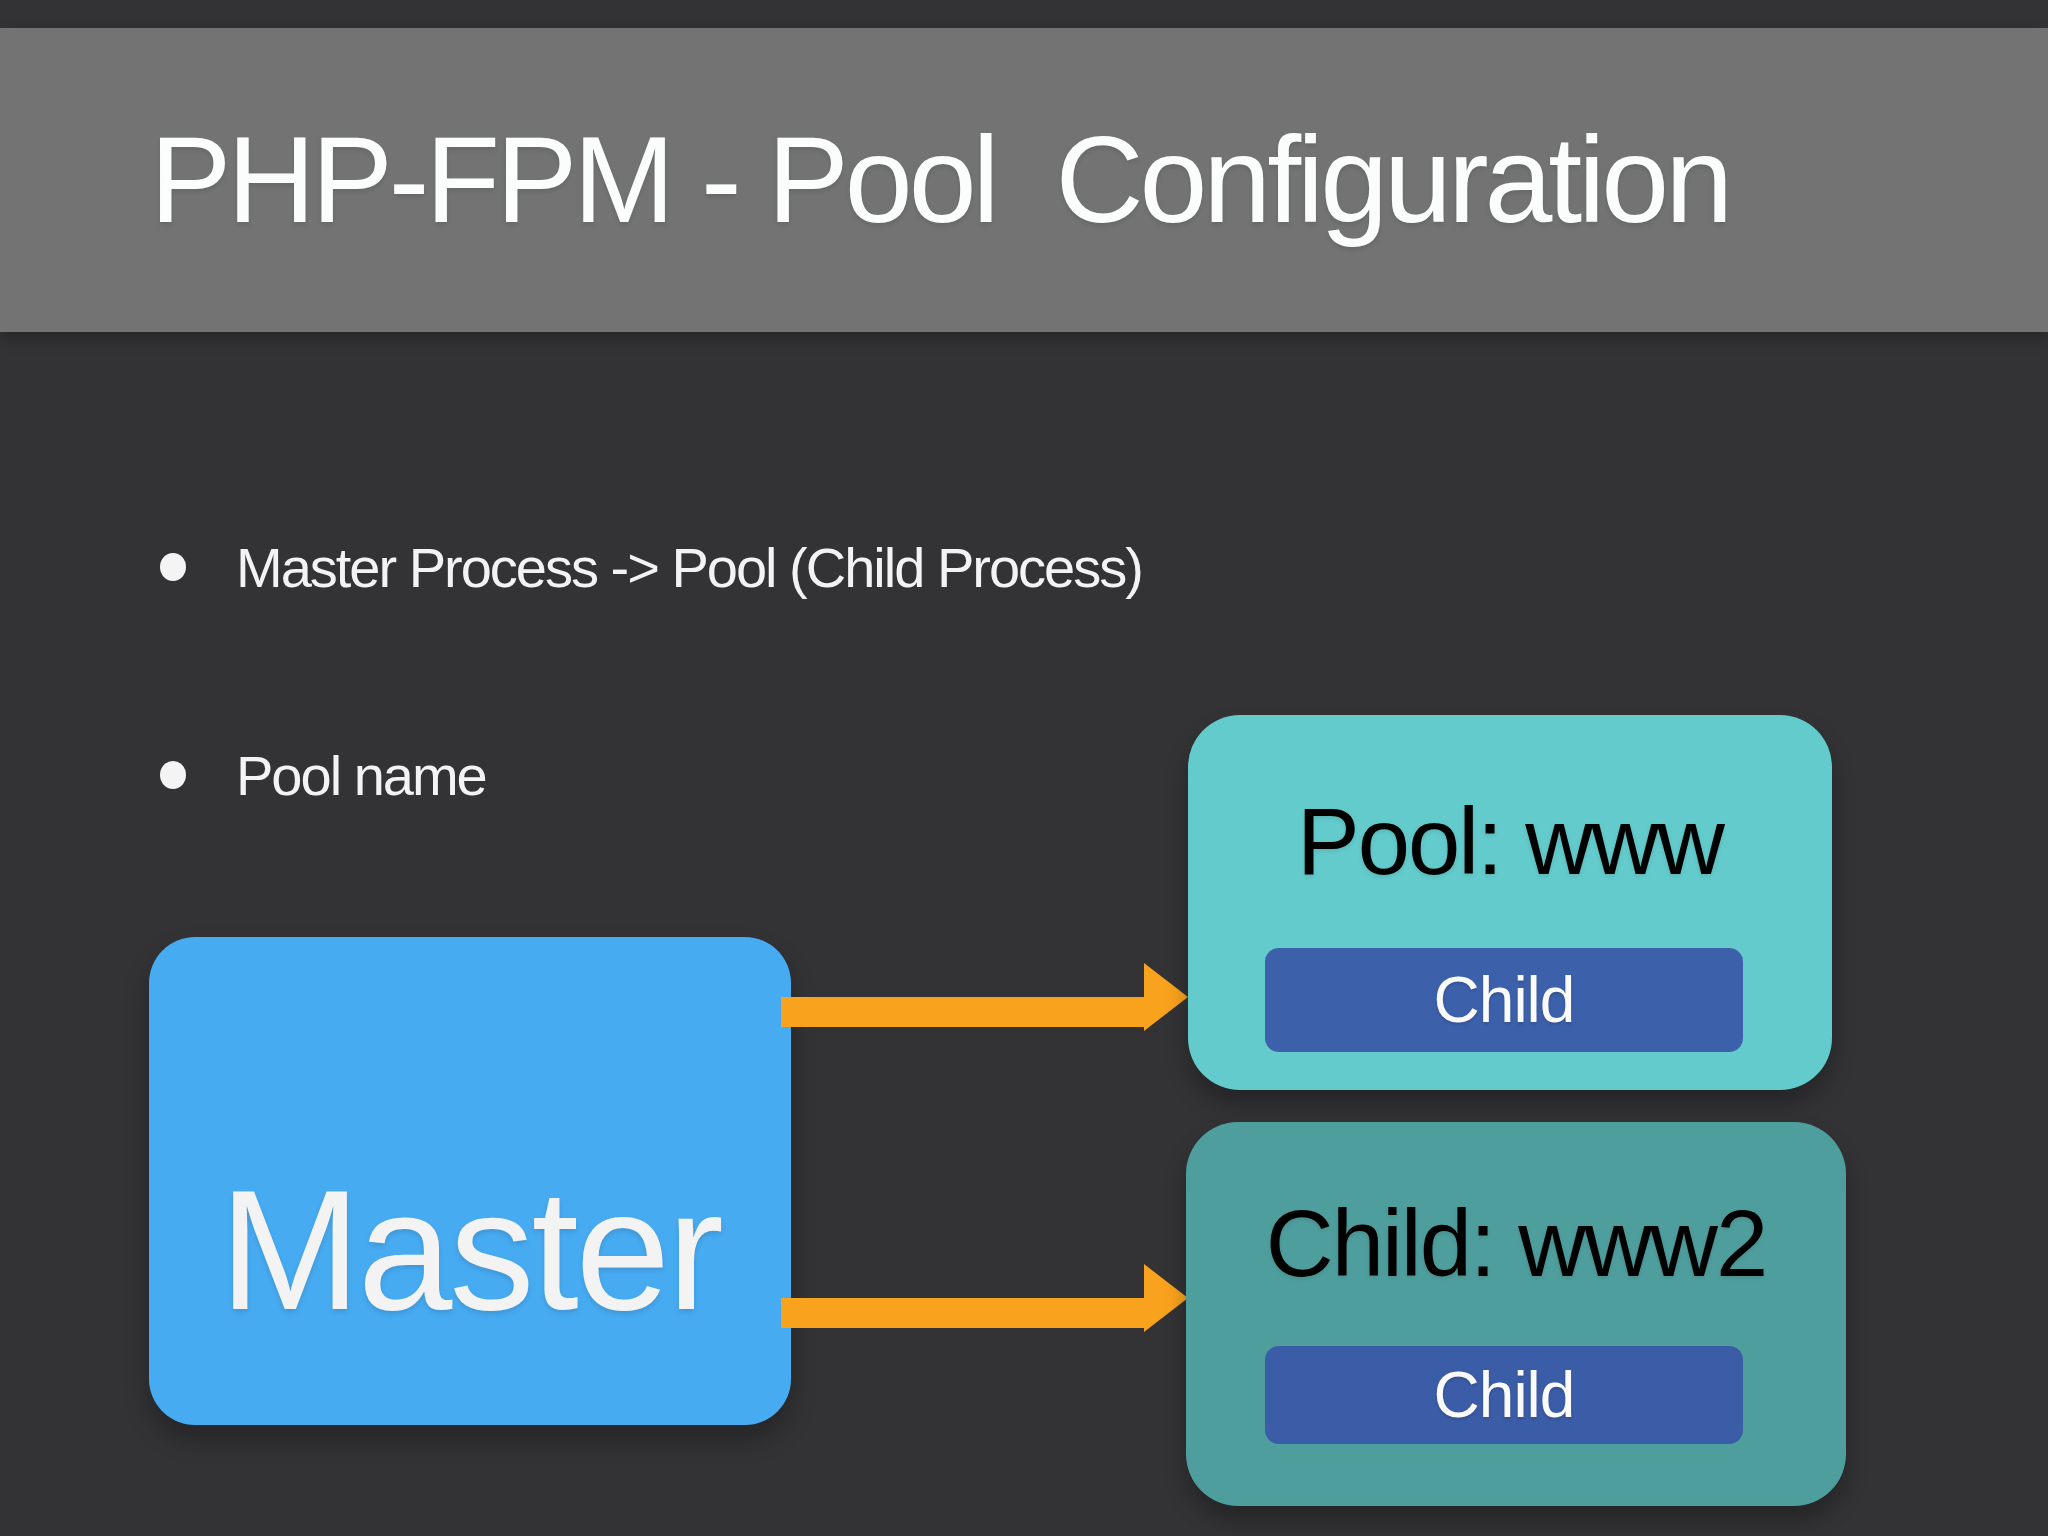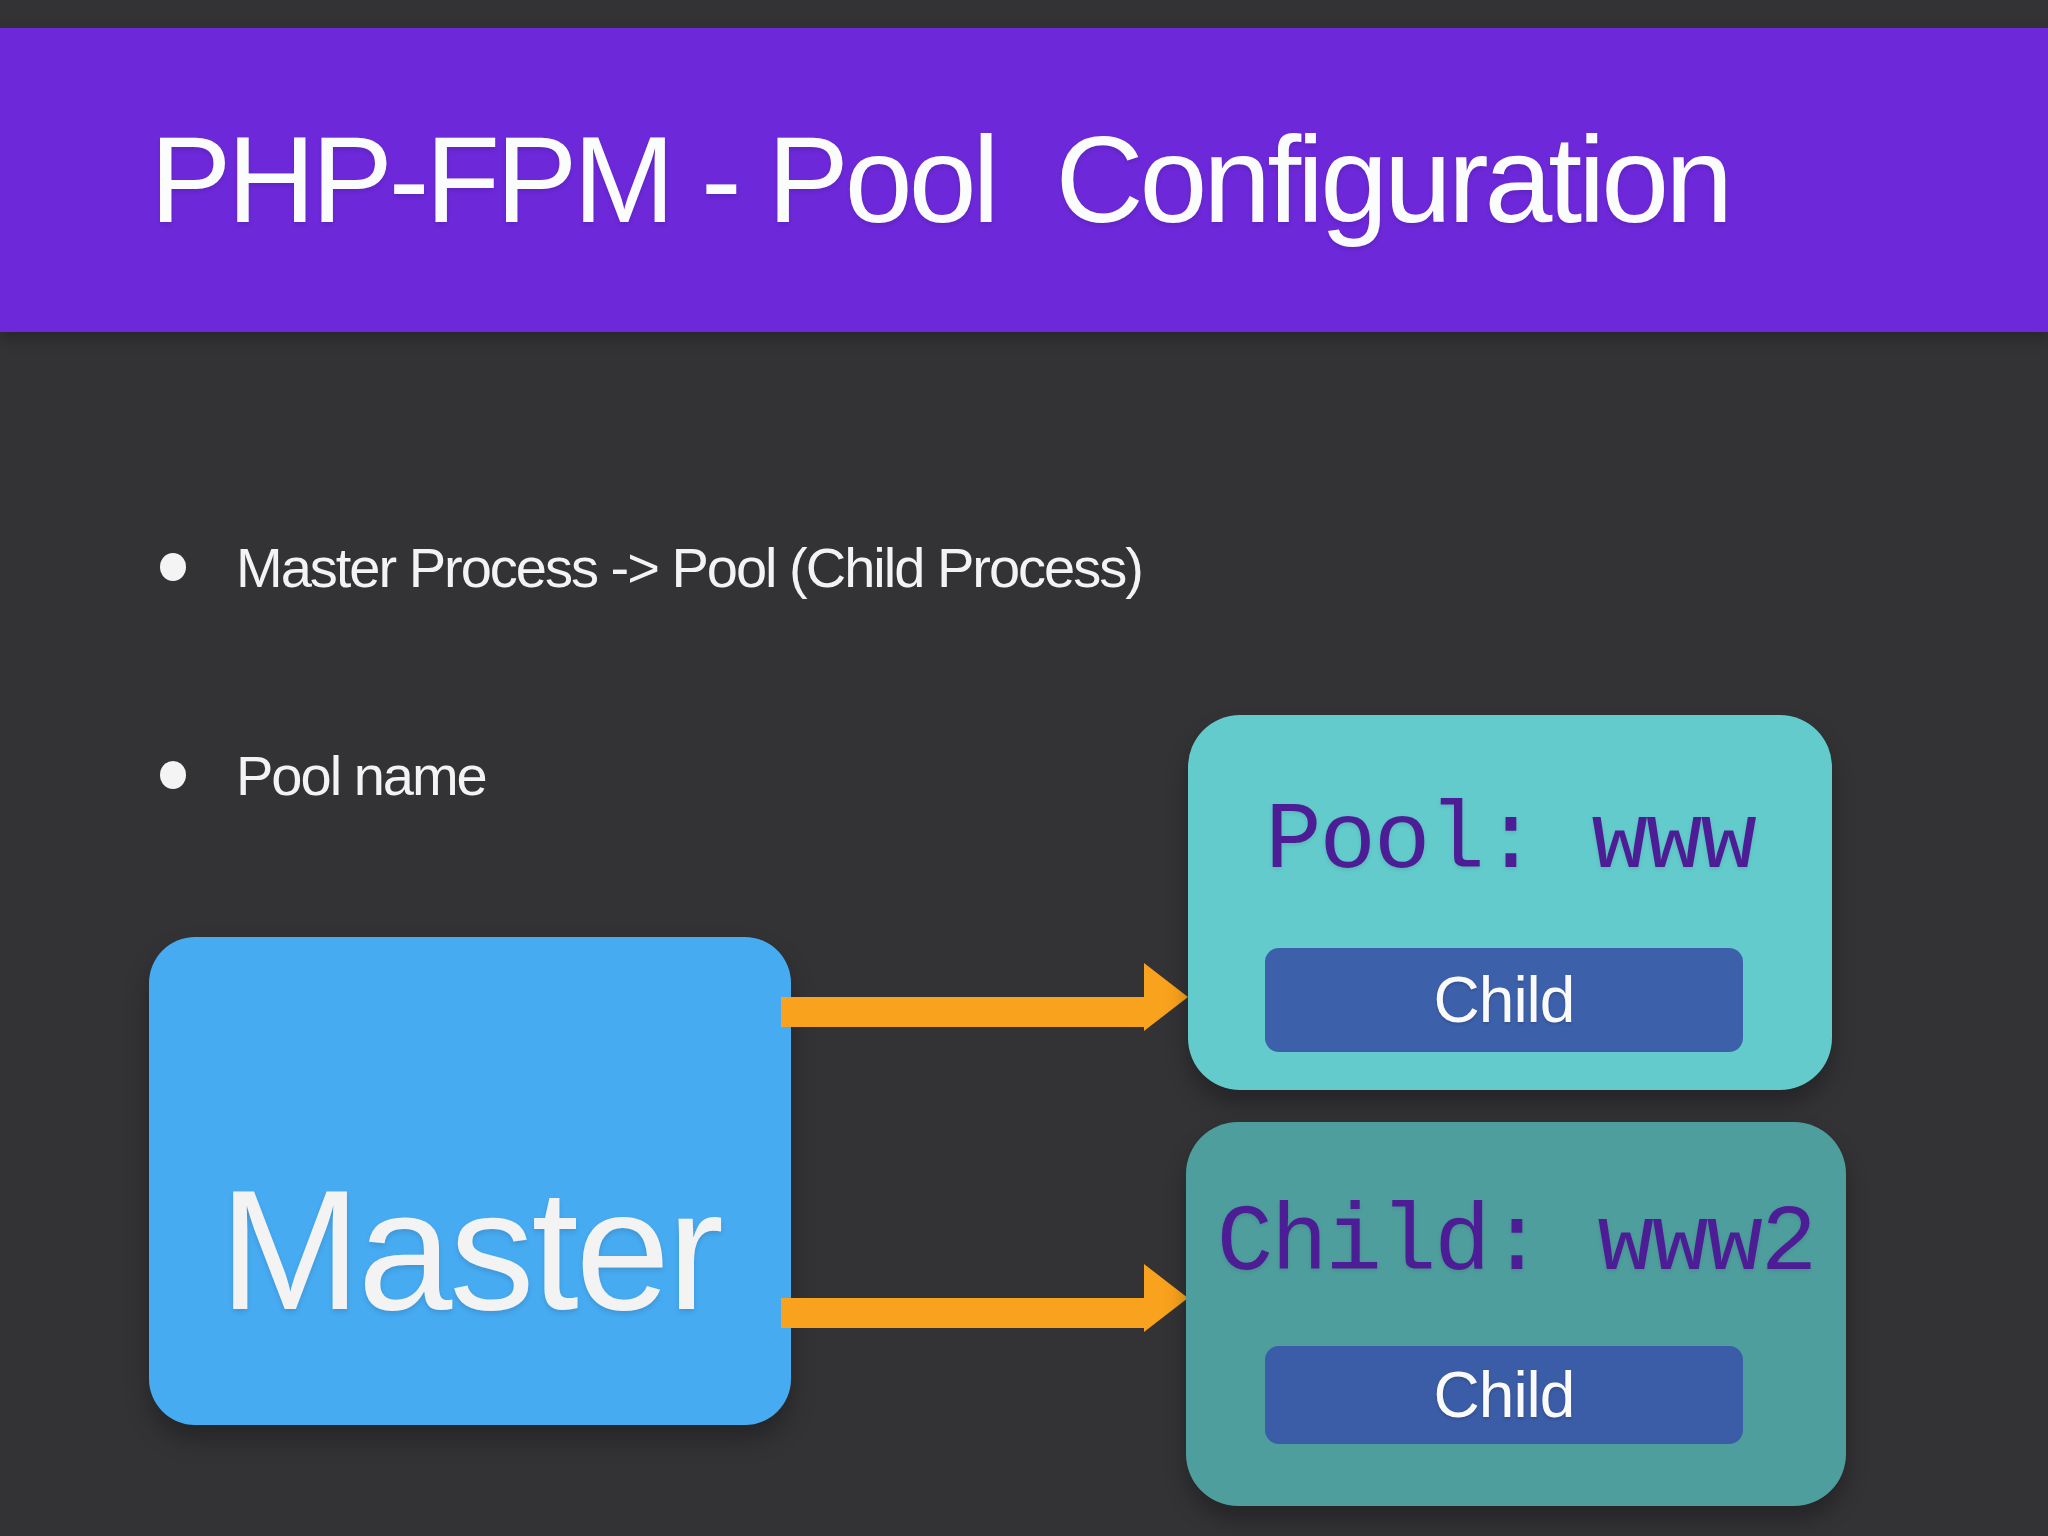--- a/index.html
+++ b/index.html
@@ -6,21 +6,21 @@
   .stage{
     position:relative;
     width:2048px;height:1536px;
     overflow:hidden;
     background:#333235;
     font-family:"Liberation Sans", sans-serif;
   }
   
   .header-band{
     position:absolute;left:0;top:28px;width:2048px;height:304px;
-    background:#6d28d9;
+    background:#737373;
     display:flex;align-items:center;
     box-shadow:0 6px 14px rgba(0,0,0,0.25);
   }
   .slide-title{
     margin:0 0 0 150px;
     font-size:122px;font-weight:400;
     letter-spacing:-4px;
     color:#fbfdfd;
     white-space:pre;
     text-shadow:0 3px 4px rgba(0,0,0,0.10);
@@ -70,23 +70,22 @@
   .arrow.arrow-2{left:781px;top:1264px;}
   
   .pool-box{
     position:absolute;border-radius:52px;
     box-shadow:0 14px 22px rgba(0,0,0,0.28);
   }
   .pool-box.pool-www{left:1188px;top:715px;width:644px;height:375px;background:#63cbcc;}
   .pool-box.pool-www2{left:1186px;top:1122px;width:660px;height:384px;background:#4f9e9e;}
   .pool-label{
     position:absolute;left:0;right:0;text-align:center;
-    font-size:94px;color:#4c1d95;letter-spacing:-2px;line-height:1;
+    font-size:94px;color:#000000;letter-spacing:-2px;line-height:1;
     text-shadow:0 2px 4px rgba(0,0,0,0.10);
-    font-family:Liberation Mono, monospace;
   }
   .pool-www .pool-label{top:80px;}
   .pool-www2 .pool-label{top:75px;}
   .child-box{
     position:absolute;border-radius:14px;
     display:flex;align-items:center;justify-content:center;
   }
   .pool-www .child-box{left:77px;top:233px;width:478px;height:104px;background:#3d60ab;}
   .pool-www2 .child-box{left:79px;top:224px;width:478px;height:98px;background:#3b5ca7;}
   .child-label{

